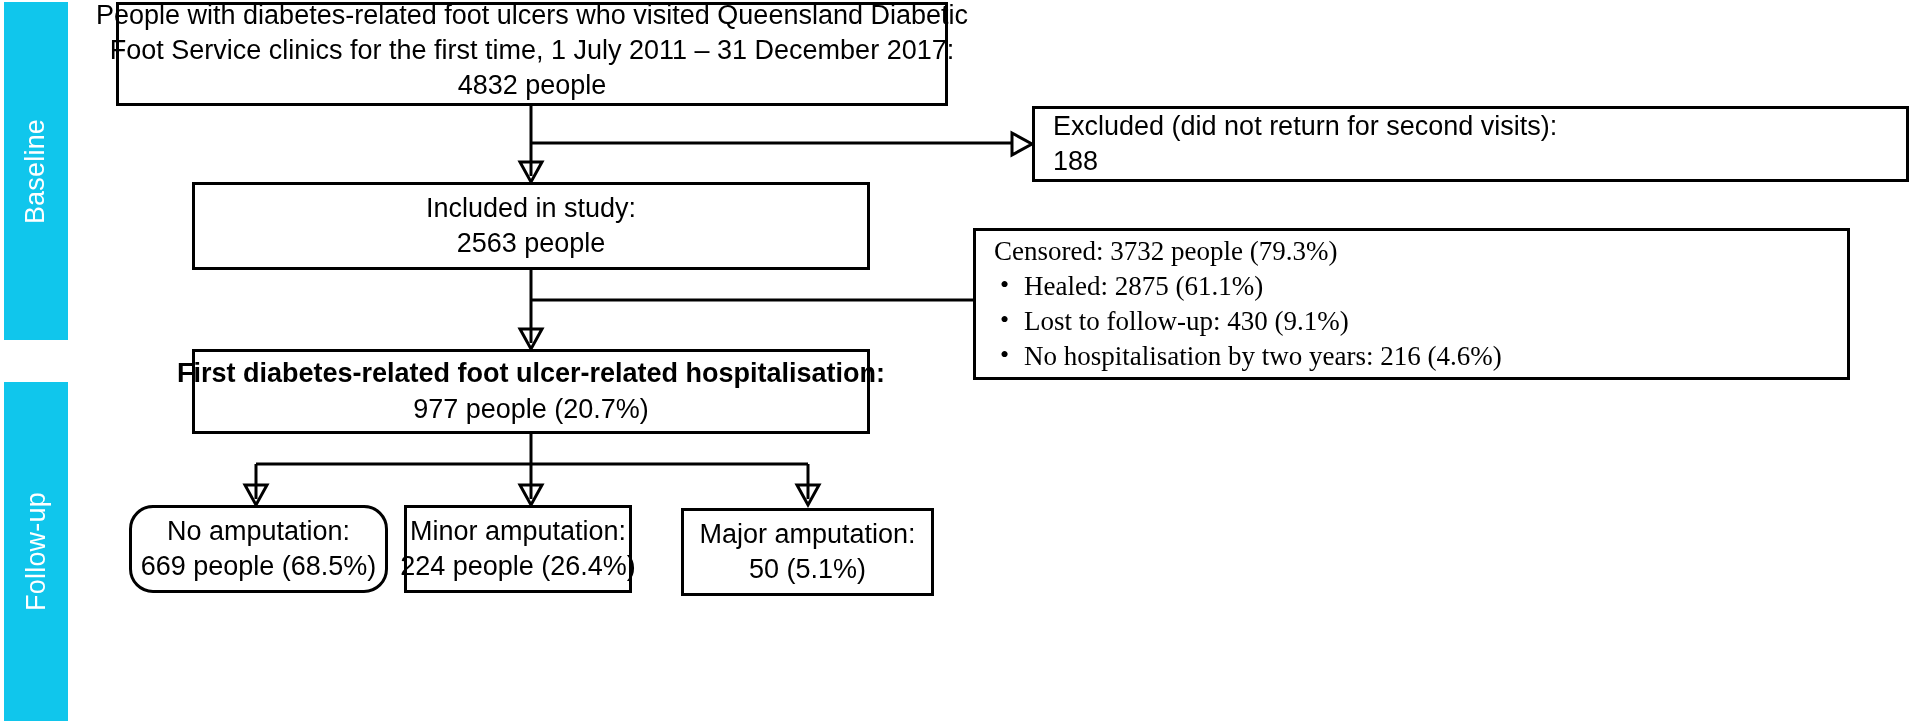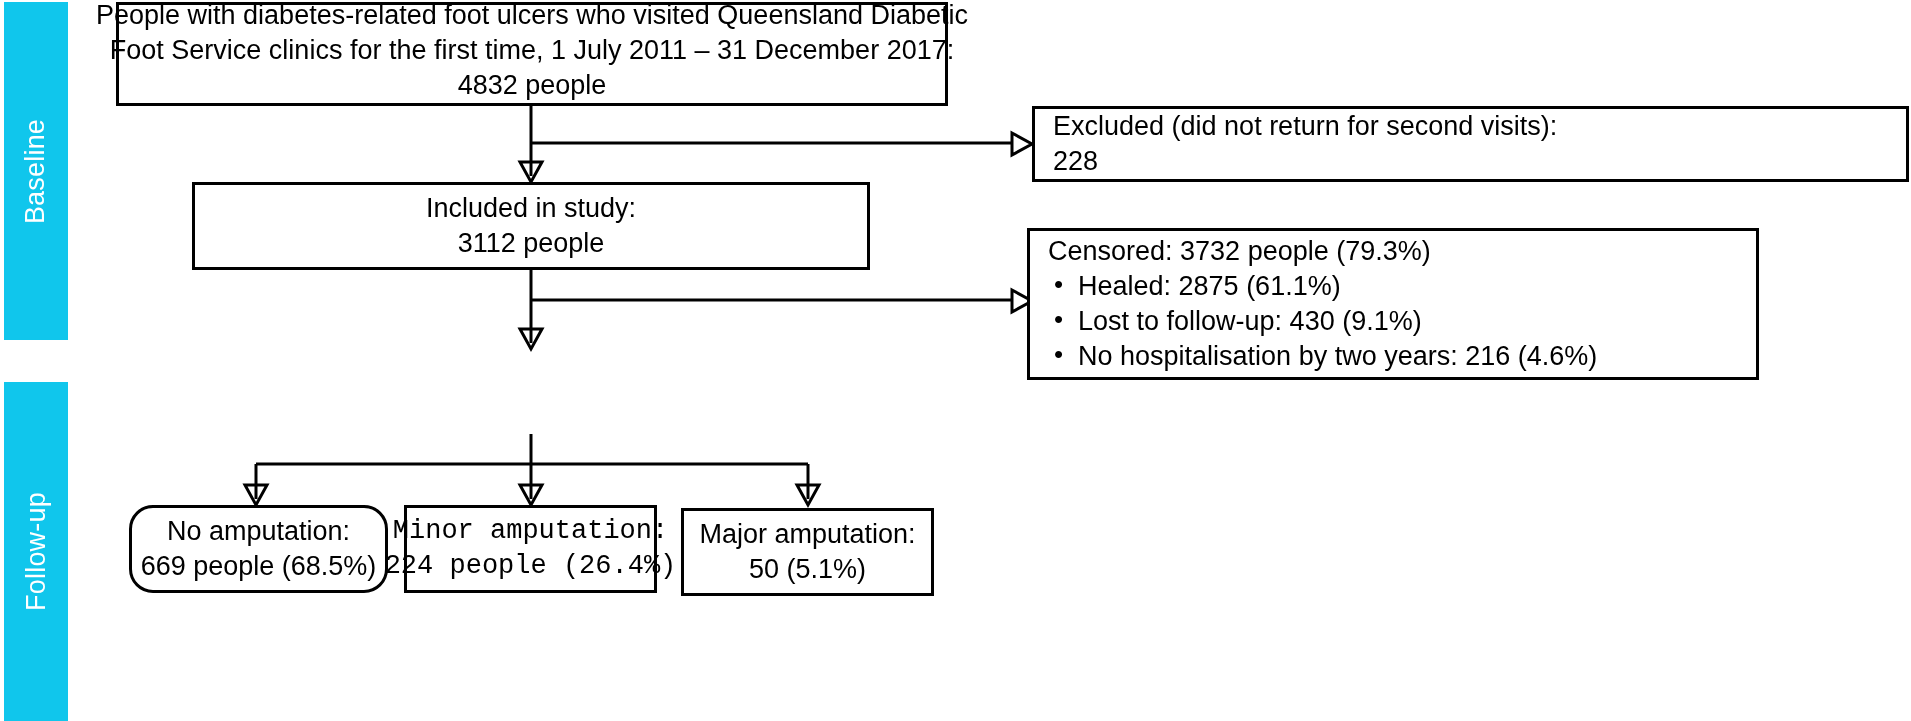--- a/index.html
+++ b/index.html
@@ -42,24 +42,24 @@
   }
   .node.center{align-items:center;text-align:center;}
   .node.left{align-items:flex-start;text-align:left;padding-left:18px;padding-right:12px;}
   .node .l{display:block;white-space:nowrap;}
   .bold{font-weight:bold;}
 
   
   #node-cohort   {left:116px; top:2px;   width:832px; height:104px;justify-content:flex-end;}
   #node-excluded {left:1032px;top:106px; width:877px; height:76px;}
   #node-included {left:192px; top:182px; width:678px; height:88px;}
-  #node-censored {left:1027px;top:228px; width:732px; height:152px;}
+  #node-censored {left:973px;top:228px; width:877px; height:152px;font-family:Liberation Serif, serif;}
   #node-hosp     {left:192px; top:349px; width:678px; height:85px;}
   #node-noamp    {left:129px; top:505px; width:259px; height:88px;border-radius:24px;}
-  #node-minoramp {left:404px; top:505px; width:253px; height:88px;font-family:Liberation Mono, monospace;}
+  #node-minoramp {left:404px; top:505px; width:228px; height:88px;}
   #node-majoramp {left:681px; top:508px; width:253px; height:88px;}
 
   
   #node-cohort .txt{padding:0 14px;}
 
   
   .cens-head{display:block;white-space:nowrap;}
   .cens-list{list-style:none;margin:0;padding:0;}
   .cens-list li{
     display:block;white-space:nowrap;position:relative;padding-left:30px;
@@ -112,37 +112,41 @@
   <div class="node center" id="node-cohort">
     <div class="txt">
       <span class="l">People with diabetes-related foot ulcers who visited Queensland Diabetic</span>
       <span class="l">Foot Service clinics for the first time, 1 July 2011 – 31 December 2017:</span>
       <span class="l">4832 people</span>
     </div>
   </div>
 
   <div class="node left" id="node-excluded">
     <span class="l">Excluded (did not return for second visits):</span>
-    <span class="l">228</span>
+    <span class="l">188</span>
   </div>
 
   <div class="node center" id="node-included">
     <span class="l">Included in study:</span>
-    <span class="l">3112 people</span>
+    <span class="l">2563 people</span>
   </div>
 
   <div class="node left" id="node-censored">
     <span class="cens-head">Censored: 3732 people (79.3%)</span>
     <ul class="cens-list">
       <li>Healed: 2875 (61.1%)</li>
       <li>Lost to follow-up: 430 (9.1%)</li>
       <li>No hospitalisation by two years: 216 (4.6%)</li>
     </ul>
   </div>
 
+  <div class="node center" id="node-hosp">
+    <span class="l bold">First diabetes-related foot ulcer-related hospitalisation:</span>
+    <span class="l">977 people (20.7%)</span>
+  </div>
 
   <div class="node center" id="node-noamp">
     <span class="l">No amputation:</span>
     <span class="l">669 people (68.5%)</span>
   </div>
 
   <div class="node center" id="node-minoramp">
     <span class="l">Minor amputation:</span>
     <span class="l">224 people (26.4%)</span>
   </div>

